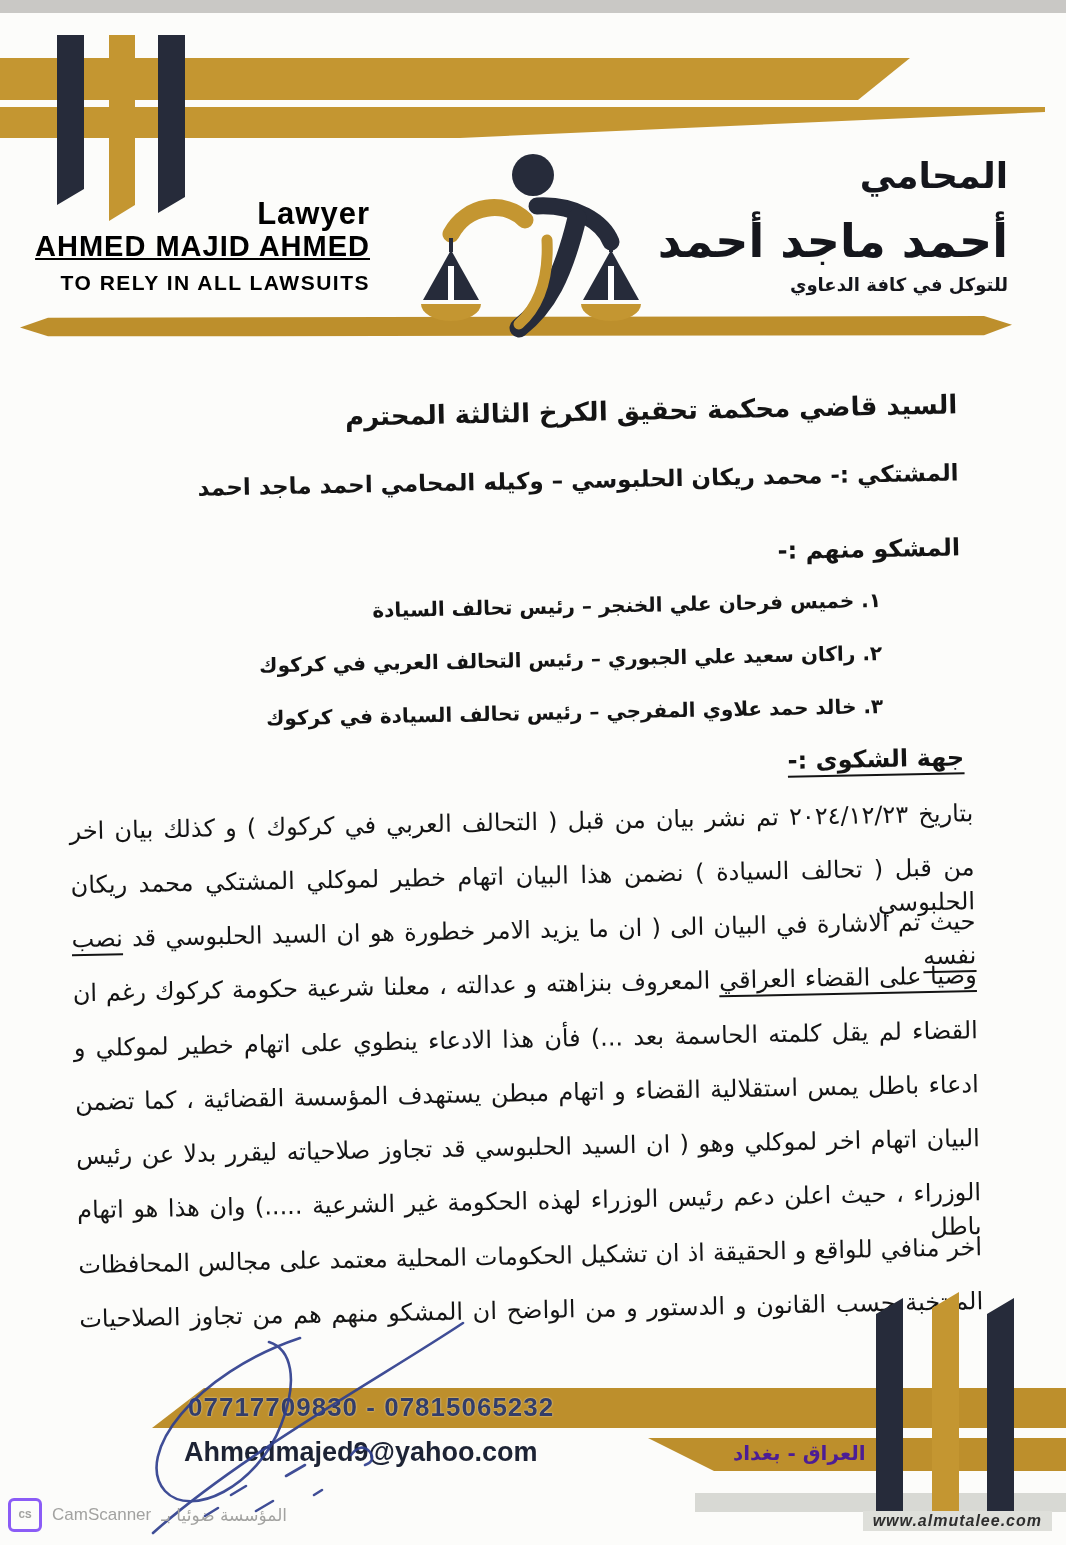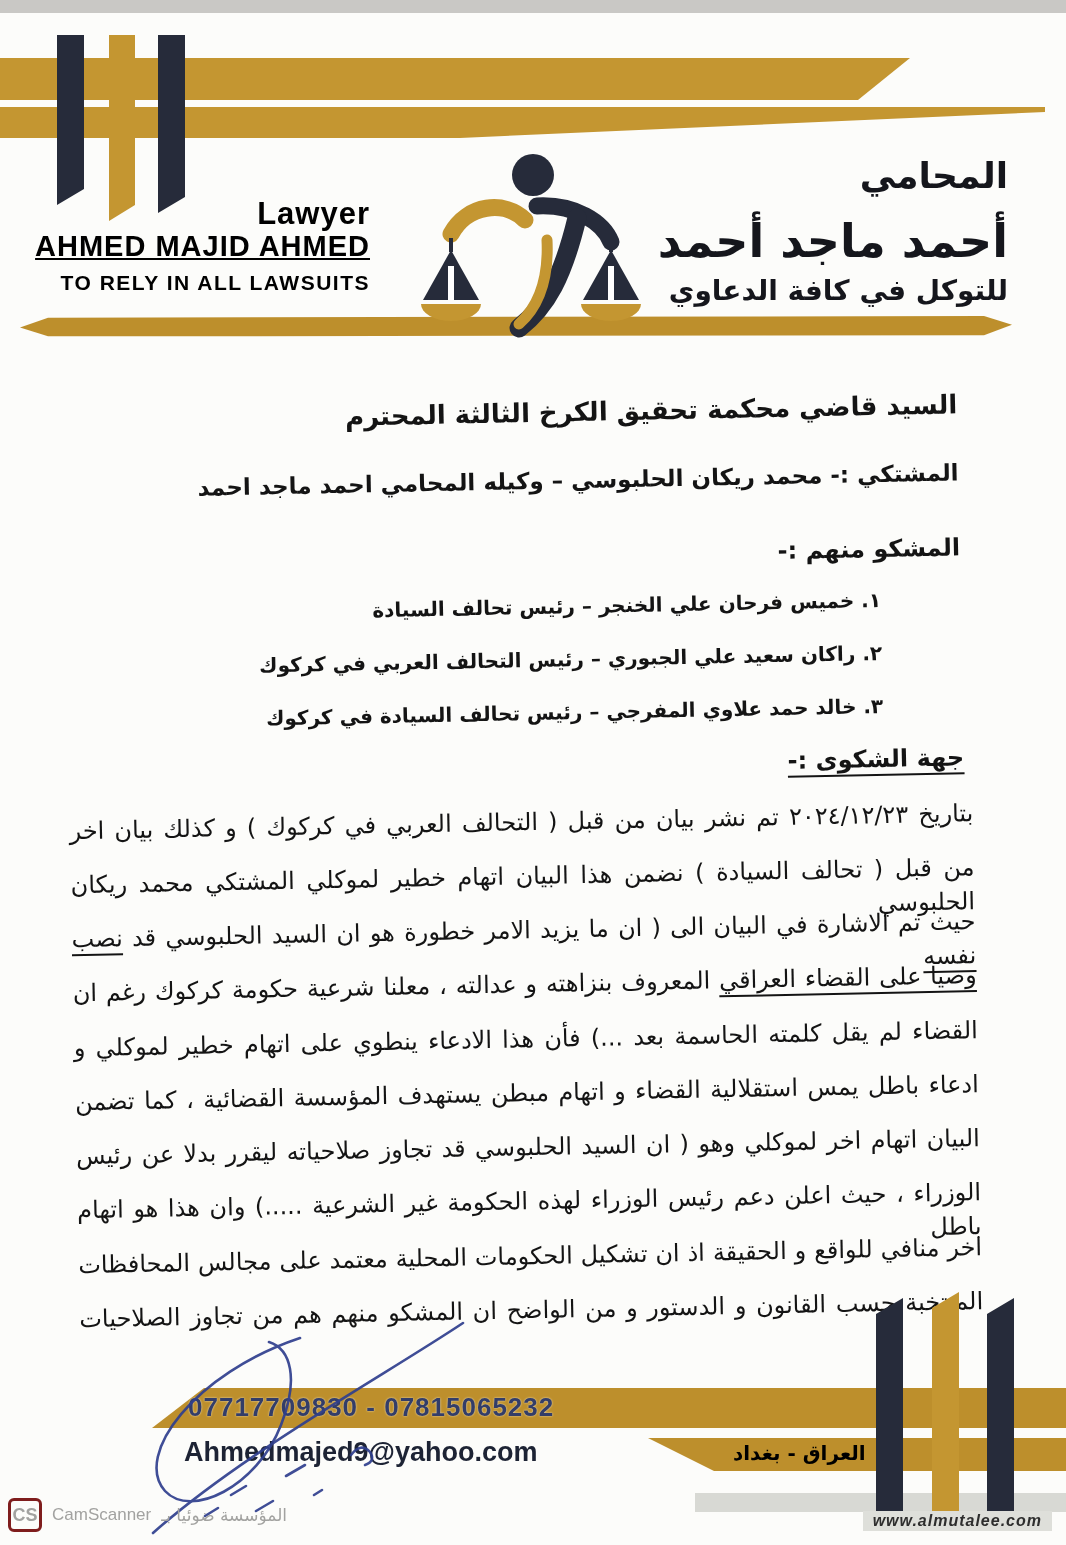--- a/index.html
+++ b/index.html
@@ -24,21 +24,21 @@
          clip-path:polygon(0 55%,28px 8%,calc(100% - 28px) 0,100% 42%,calc(100% - 28px) 92%,28px 97%);}
 
   
   .en-block{position:absolute;z-index:5;color:#000000;font-family:"Liberation Sans","DejaVu Sans",sans-serif;text-align:right;}
   .en-lawyer{font-size:31px;font-weight:bold;letter-spacing:1px;}
   .en-name{font-size:29px;font-weight:bold;letter-spacing:1px;margin-top:-2px;text-decoration:underline;}
   .en-tagline{font-size:21px;font-weight:bold;letter-spacing:1.5px;margin-top:8px;}
   .ar-block{position:absolute;right:58px;top:155px;z-index:5;color:#15161c;text-align:right;direction:rtl;}
   .ar-title{font-size:36px;font-weight:bold;}
   .ar-name{font-size:46px;font-weight:bold;margin-top:18px;}
-  .ar-tagline{font-size:28px;font-weight:bold;margin-top:6px;}
+  .ar-tagline{font-size:18px;font-weight:bold;margin-top:6px;}
 
   
   #letter{position:absolute;left:0;top:0;width:1066px;height:1545px;z-index:3;direction:rtl;
           transform:rotate(-1.15deg);transform-origin:533px 850px;color:#141414;}
   .alabs{position:absolute;white-space:nowrap;}
   .addressee{right:100px;top:398px;font-size:26px;font-weight:bold;}
   .complainant{right:100px;top:468px;font-size:23px;font-weight:bold;}
   .mashku{right:100px;top:542px;font-size:24px;font-weight:bold;}
   .resp{font-size:20px;font-weight:bold;right:180px;}
   .subject{right:100px;top:752px;font-size:24px;font-weight:bold;text-decoration:underline;text-underline-offset:7px;text-decoration-thickness:2px;}
@@ -48,26 +48,26 @@
 
   
   .banner1{position:absolute;left:152px;top:1388px;width:914px;height:40px;background:#bd8f2c;z-index:2;
            clip-path:polygon(52px 0,100% 0,100% 100%,0 100%);}
   .banner2{position:absolute;left:648px;top:1438px;width:418px;height:33px;background:#bd8f2c;z-index:2;
            clip-path:polygon(0 0,100% 0,100% 100%,66px 100%);}
   .phones{position:absolute;left:188px;top:1392px;z-index:3;font-size:26px;font-weight:bold;color:#333d68;
           font-family:"Liberation Sans","DejaVu Sans",sans-serif;letter-spacing:1px;text-shadow:0 0 2px #f5e9c8;}
   .email{position:absolute;left:184px;top:1437px;z-index:3;font-size:27px;font-weight:bold;color:#1d2334;
          font-family:"Liberation Sans","DejaVu Sans",sans-serif;}
-  .location{position:absolute;left:733px;top:1441px;z-index:3;font-size:20px;font-weight:bold;color:#000000;direction:rtl;}
+  .location{position:absolute;left:733px;top:1441px;z-index:3;font-size:20px;font-weight:bold;color:#4c1d95;direction:rtl;}
 
   
   .camscanner{position:absolute;left:8px;top:1498px;z-index:6;display:flex;align-items:center;gap:10px;color:#a2a2a0;}
-  .cs-box{width:28px;height:28px;border:3px solid #7f1d1d;border-radius:6px;display:grid;place-items:center;
-          font-family:Liberation Sans, sans-serif;font-size:18px;font-weight:bold;}
+  .cs-box{width:28px;height:28px;border:3px solid #8b5cf6;border-radius:6px;display:grid;place-items:center;
+          font-family:Liberation Mono, monospace;font-size:11px;font-weight:bold;}
   .cs-name{font-size:17px;font-family:"Liberation Sans",sans-serif;}
   .cs-ar{font-size:17px;direction:rtl;}
   .site{position:absolute;right:14px;top:1511px;z-index:6;background:#dedfda;color:#2e2e2e;padding:1px 10px;
         font-size:16px;font-weight:bold;font-style:italic;font-family:"Liberation Sans",sans-serif;letter-spacing:1px;}
 
   .sig{position:absolute;left:55px;top:1305px;z-index:5;}
   .scales{position:absolute;left:405px;top:148px;z-index:5;}
 </style>
 </head>
 <body>

